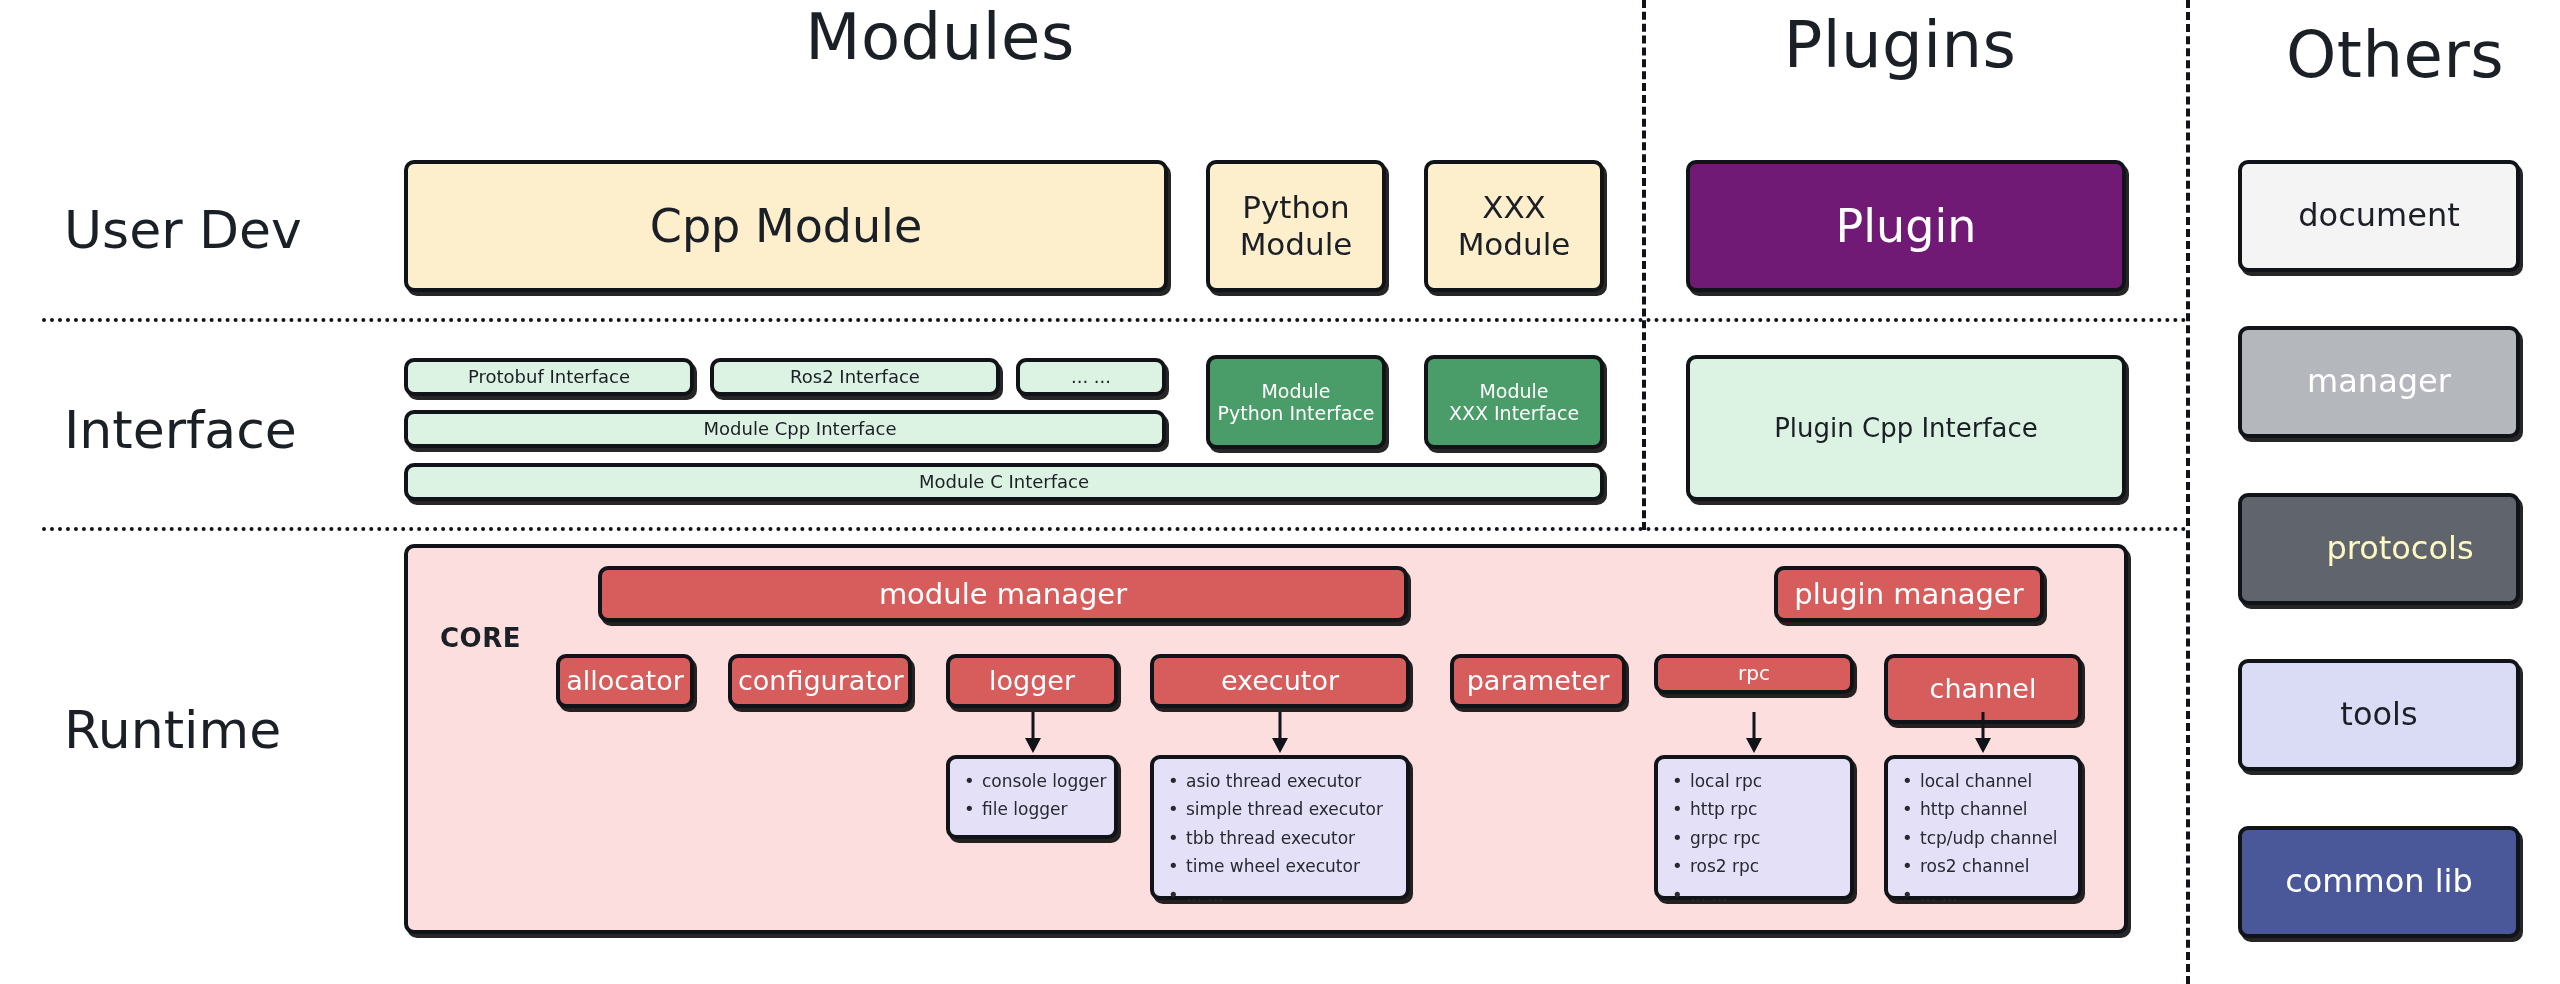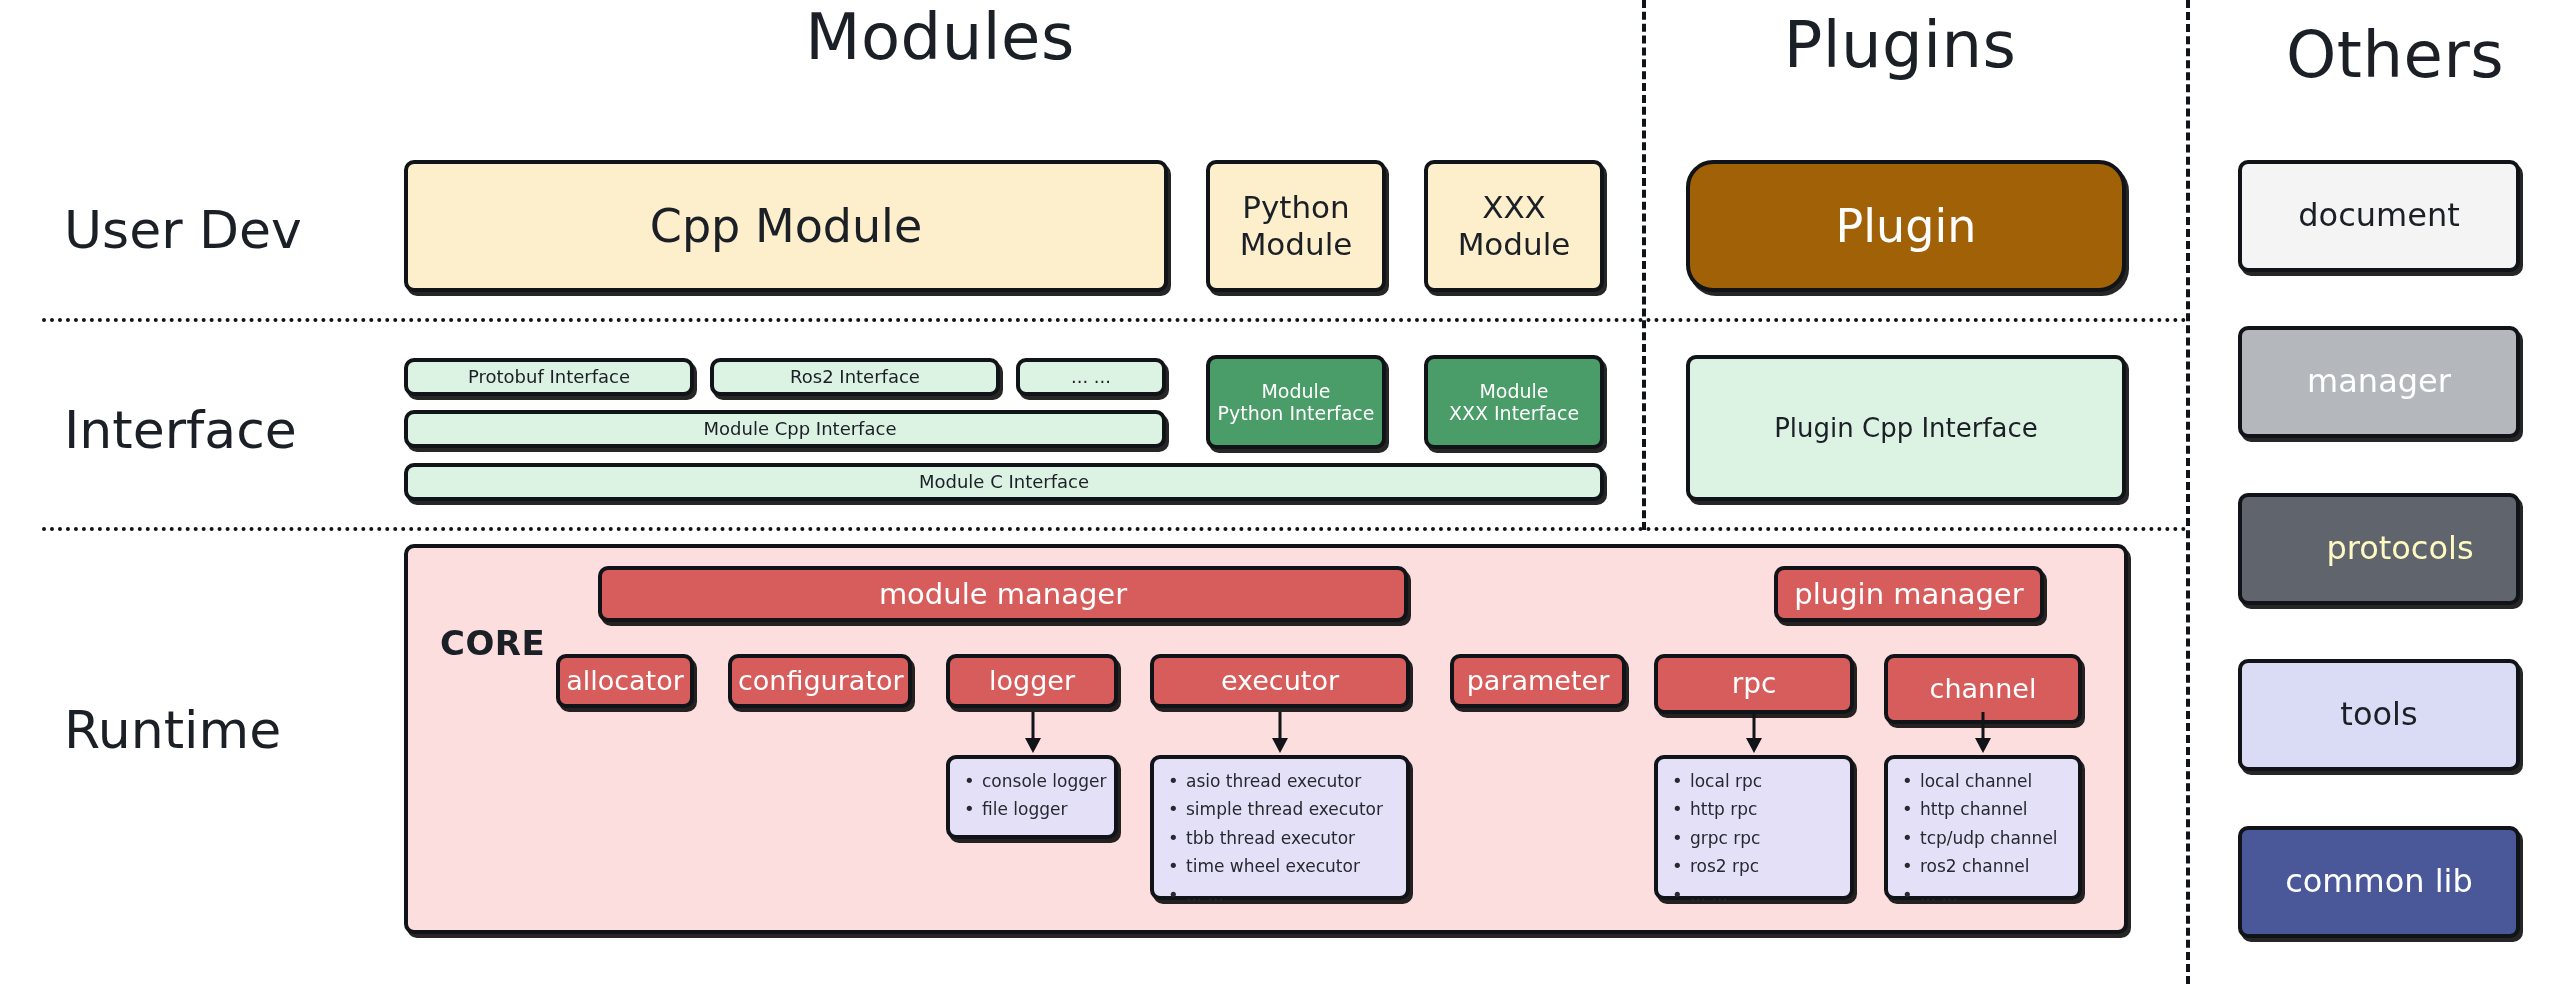--- a/index.html
+++ b/index.html
@@ -57,41 +57,41 @@
     align-items: center;
     justify-content: center;
     text-align: center;
     line-height: 1.18;
     box-shadow: 3px 4px 0 rgba(0,0,0,.85);
     padding: 2px 6px;
   }
   .box .lbl { display: block; width: 100%; }
 
   .cream  { background: #fdefcb; color: #1b1f26; }
-  .gold   { background: #a16207; color: #ffffff; border-radius: 27px; }
+  .gold   { background: #701a75; color: #ffffff; }
   .greenL { background: #dcf2e2; color: #1b1f26; }
   .greenD { background: #4a9c68; color: #ffffff; }
   .red    { background: #d75d5d; color: #ffffff; }
   .greyL  { background: #f4f4f4; color: #1b1f26; }
   .greyM  { background: #b4b8bd; color: #ffffff; }
   .greyD  { background: #60646c; color: #fef9c3; padding-left: 48px; }
   .blueL  { background: #d9dcf4; color: #1b1f26; }
   .blueD  { background: #4a5899; color: #ffffff; }
 
   
   #core-panel {
     position: absolute;
     background: #fcdede;
     border: 4px solid #101317;
     border-radius: 10px;
     box-shadow: 3px 4px 0 rgba(0,0,0,.85);
   }
   #core-caption {
     position: absolute;
-    font-size: 34px;
+    font-size: 26px;
     font-weight: bold;
     color: #1b1f26;
     letter-spacing: .5px;
   }
 
   
   .listbox {
     position: absolute;
     background: #e3e0f7;
     border: 4px solid #101317;
@@ -210,21 +210,21 @@
   </div>
   <div class="box red" style="left:946px; top:654px; width:172px; height:54px; font-size:27px;">
     <span class="lbl">logger</span>
   </div>
   <div class="box red" style="left:1150px; top:654px; width:260px; height:54px; font-size:27px;">
     <span class="lbl">executor</span>
   </div>
   <div class="box red" style="left:1450px; top:654px; width:176px; height:54px; font-size:27px;">
     <span class="lbl">parameter</span>
   </div>
-  <div class="box red" style="left:1654px; top:654px; width:200px; height:60px; font-size:28px;">
+  <div class="box red" style="left:1654px; top:654px; width:200px; height:40px; font-size:20px;">
     <span class="lbl">rpc</span>
   </div>
   <div class="box red" style="left:1884px; top:654px; width:198px; height:70px; font-size:27px;">
     <span class="lbl">channel</span>
   </div>
 
   <div class="arrow" style="left:1022px; top:712px;">
     <svg width="22" height="42" viewBox="0 0 22 42">
       <line x1="11" y1="0" x2="11" y2="30" stroke="#101317" stroke-width="3"></line>
       <polygon points="11,41 3,26 19,26" fill="#101317"></polygon>

